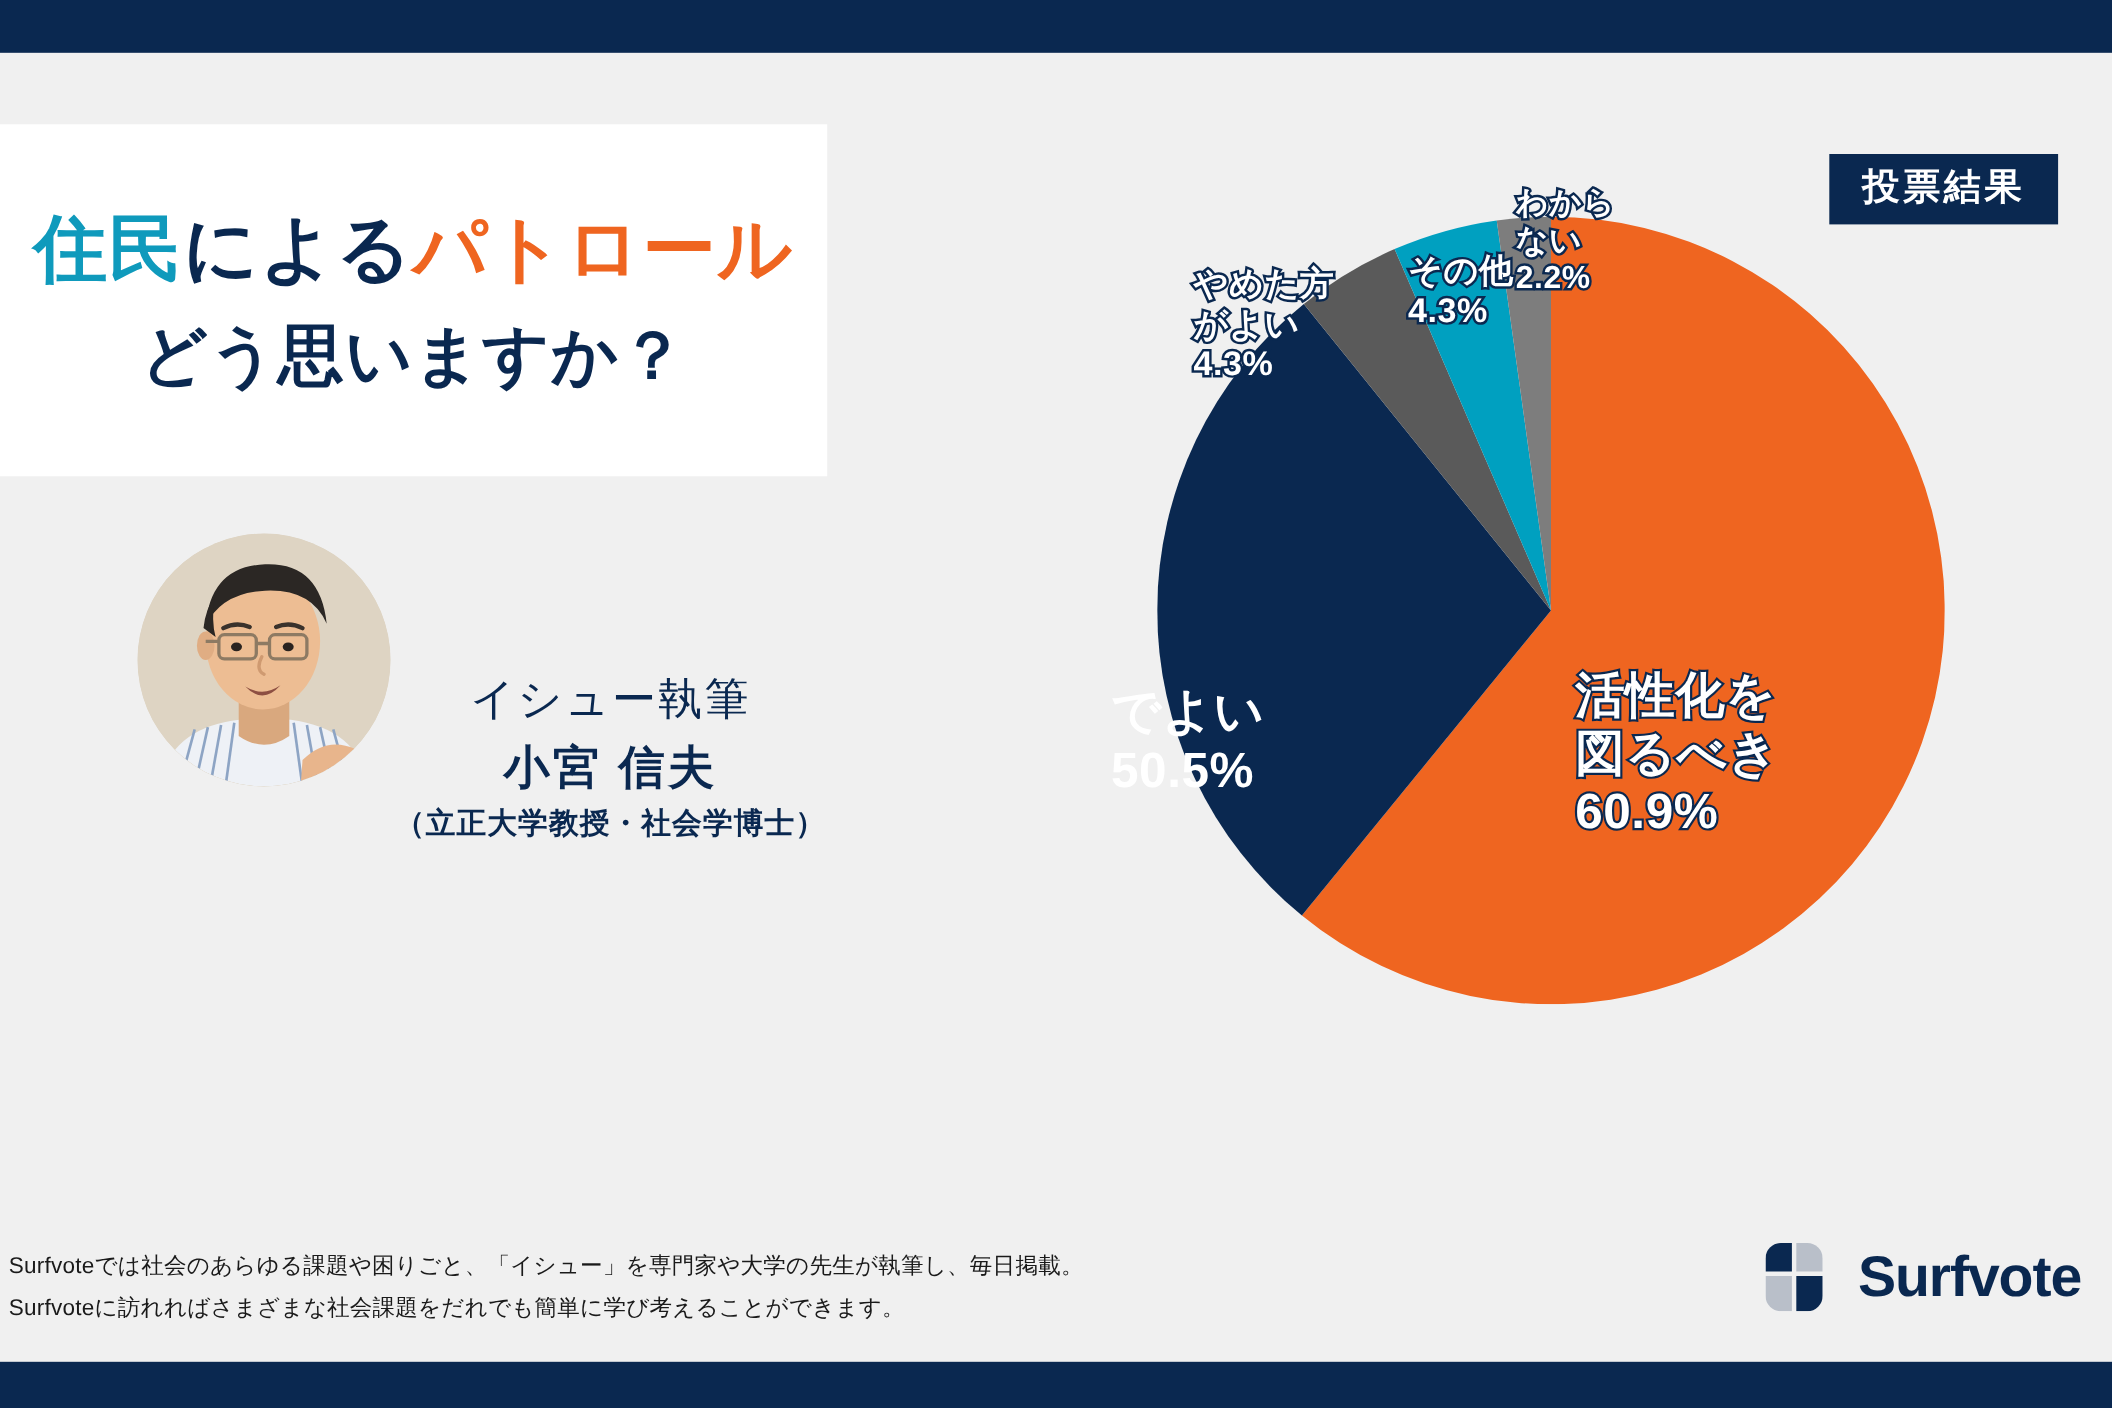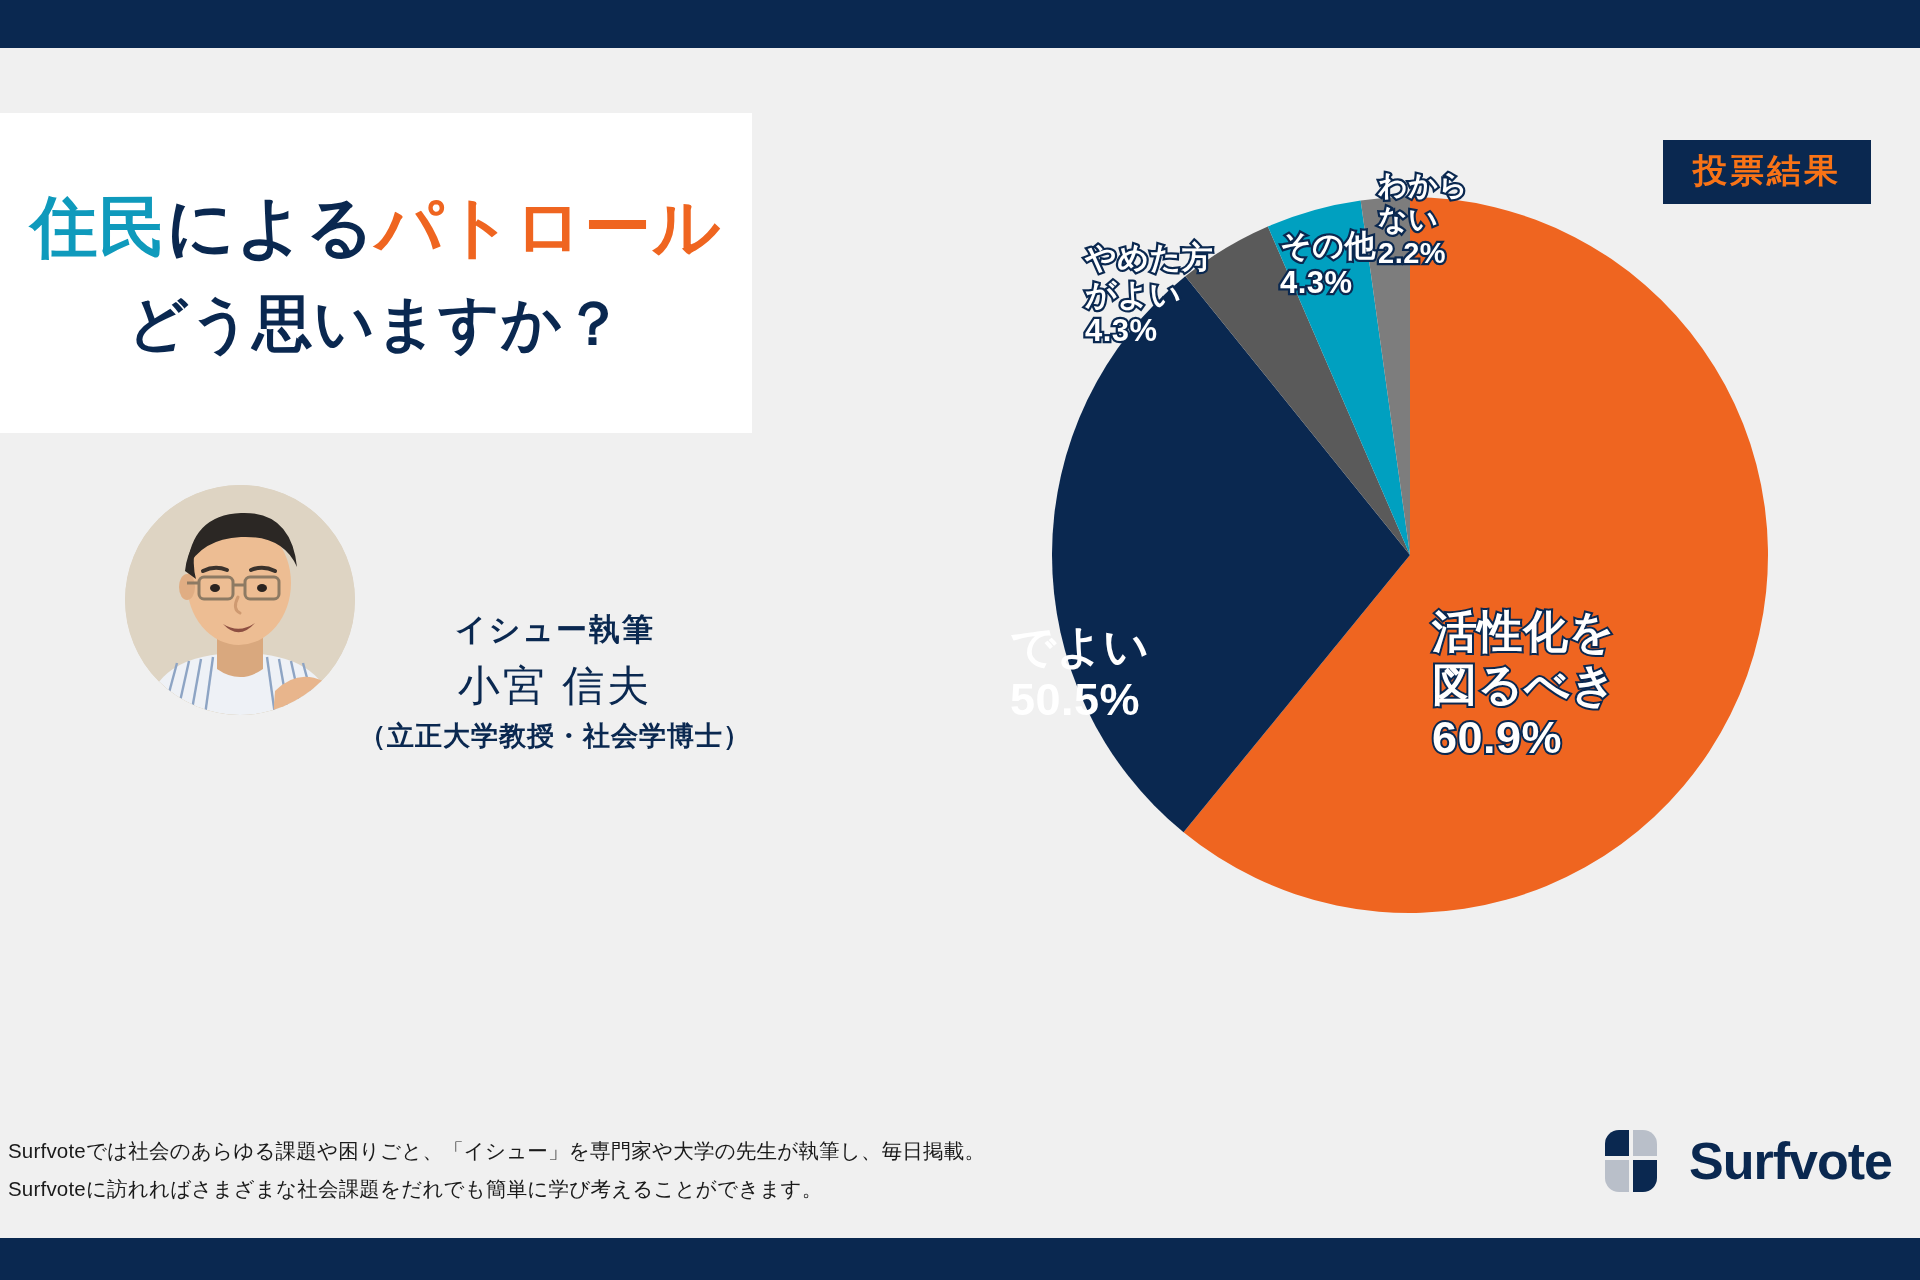--- a/index.html
+++ b/index.html
@@ -46,46 +46,46 @@
     width:230px; height:230px; border-radius:50%;
     overflow:hidden; background:#ddd3c2;
   }
   .avatar svg { display:block; width:230px; height:230px; }
 
   .author-info {
     position:absolute; left:350px; top:610px; width:410px;
     text-align:center; color:#0a2850;
   }
   .author-role {
-    font-size:31px; font-weight:bold; letter-spacing:2px;
+    font-size:40px; font-weight:normal; letter-spacing:2px;
     line-height:1.3; margin-bottom:10px;
   }
   .author-name {
-    font-size:42px; font-weight:normal; letter-spacing:3px;
+    font-size:42px; font-weight:bold; letter-spacing:3px;
     line-height:1.25; margin-bottom:6px;
   }
   .author-cred {
     font-size:27px; font-weight:bold; letter-spacing:1px;
     line-height:1.3;
   }
 
   
   .footer-text {
     position:absolute; left:8px; bottom:72px; width:1300px;
   }
   .footer-text p {
     font-size:20.5px; font-weight:normal; color:#1a1a1a;
     line-height:1.85; letter-spacing:0.2px; white-space:nowrap;
   }
 
   
   .badge-vote {
     position:absolute; left:1663px; top:140px;
     padding:13px 30px 17px 30px;
-    background:#0a2850; color:#f97316;
+    background:#0a2850; color:#ffffff;
     font-size:34px; font-weight:bold; letter-spacing:3px;
     line-height:1;
   }
 
   
   .pie-wrap { position:absolute; left:1052px; top:197px; width:716px; height:716px; }
   .pie-wrap svg { display:block; }
 
   
   .slice-label {

